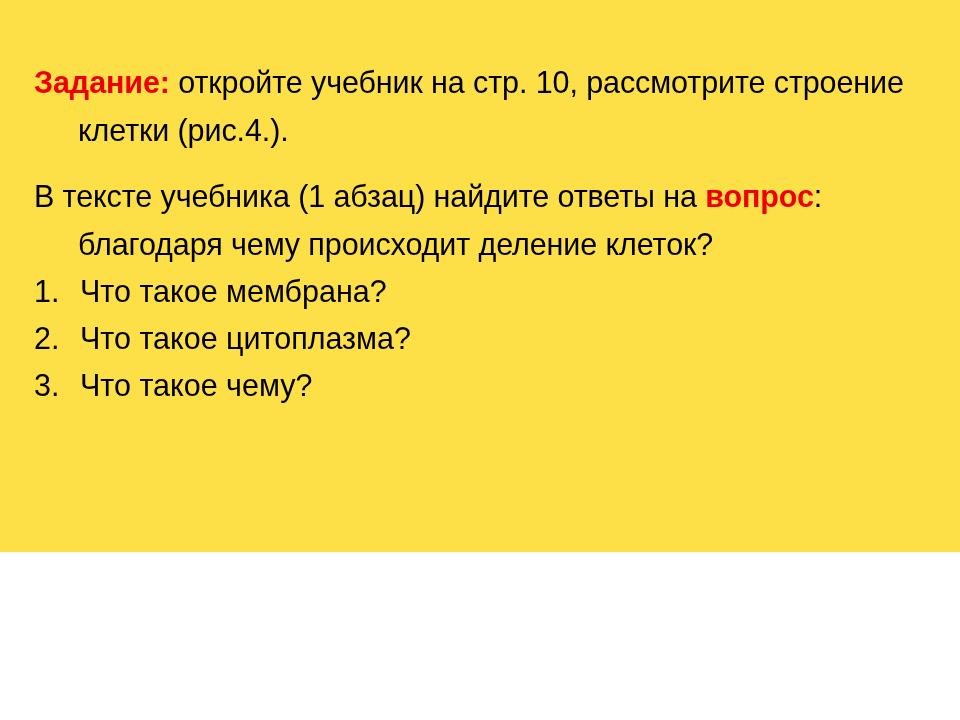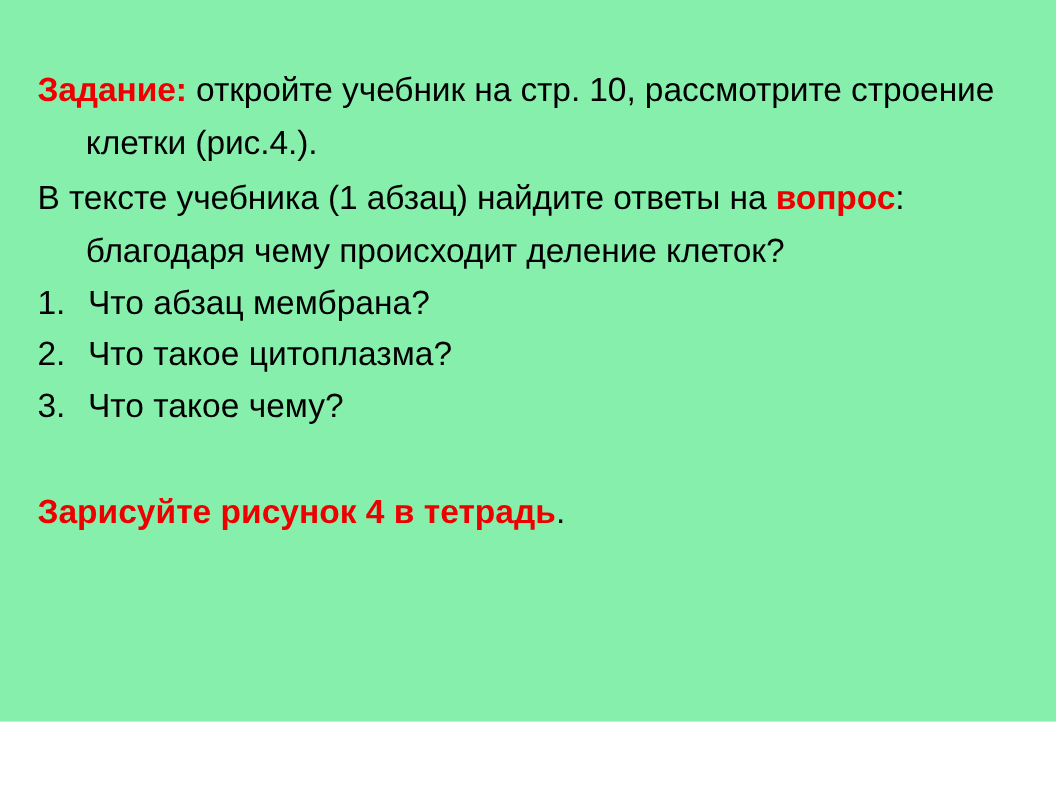--- a/index.html
+++ b/index.html
@@ -13,22 +13,22 @@
     height: 720px;
     overflow: hidden;
     font-family: "Liberation Sans", "DejaVu Sans", sans-serif;
     color: #000000;
     -webkit-font-smoothing: antialiased;
   }
 
   .slide {
     position: relative;
     width: 960px;
-    height: 656px;
-    background: #86efac;
+    height: 552px;
+    background: #fde047;
     box-sizing: border-box;
     padding: 0;
   }
 
   .content {
     position: absolute;
     left: 34px;
     top: 58px;
     width: 890px;
   }
@@ -38,21 +38,21 @@
     font-size: 30.5px;
     line-height: 48px;
     padding-left: 44px;
     text-indent: -44px;
     margin: 0 0 0 0;
     letter-spacing: -0.1px;
     white-space: normal;
   }
 
   .para + .para {
-    margin-top: 2px;
+    margin-top: 18px;
   }
 
   
   .list {
     margin: 0;
     padding: 0;
     list-style: none;
   }
   .list-item {
     font-size: 30.5px;
@@ -99,30 +99,29 @@
   <div class="content">
 
     <p class="para"><span class="red-bold">Задание:</span><span class="black"> откройте учебник на стр. 10, рассмотрите строение клетки (рис.4.).</span></p>
 
     <p class="para"><span class="black">В тексте учебника (1 абзац) найдите ответы на </span><span class="red-bold">вопрос</span><span class="black">: благодаря чему происходит деление клеток?</span></p>
 
 
     <ol class="list">
       <li class="list-item">
         <span class="list-num">1.</span>
-        <span class="list-text">Что абзац мембрана?</span>
+        <span class="list-text">Что такое мембрана?</span>
       </li>
       <li class="list-item">
         <span class="list-num">2.</span>
         <span class="list-text">Что такое цитоплазма?</span>
       </li>
       <li class="list-item">
         <span class="list-num">3.</span>
         <span class="list-text">Что такое чему?</span>
       </li>
     </ol>
 
     <div class="blank-line"></div>
 
-    <p class="final-line"><span class="red-bold">Зарисуйте рисунок 4 в тетрадь</span><span class="black">.</span></p>
 
   </div>
 </div>
 
 </body></html>

